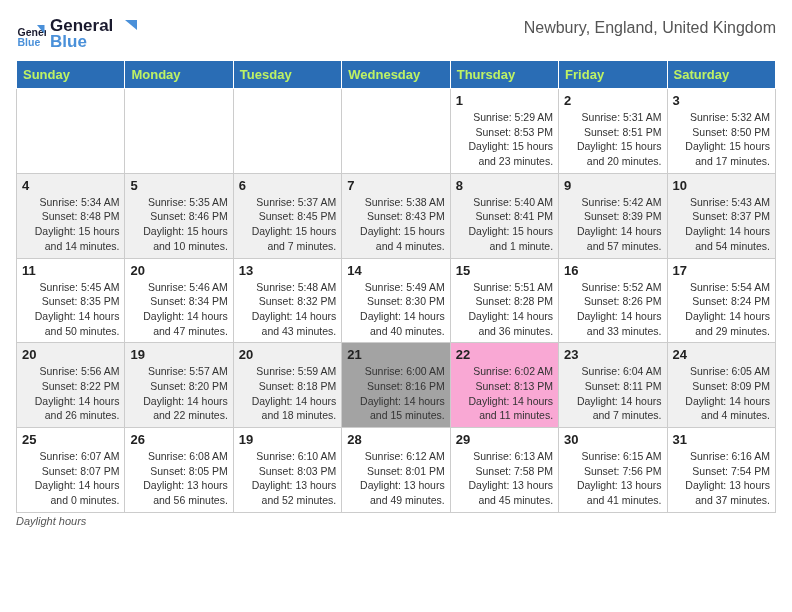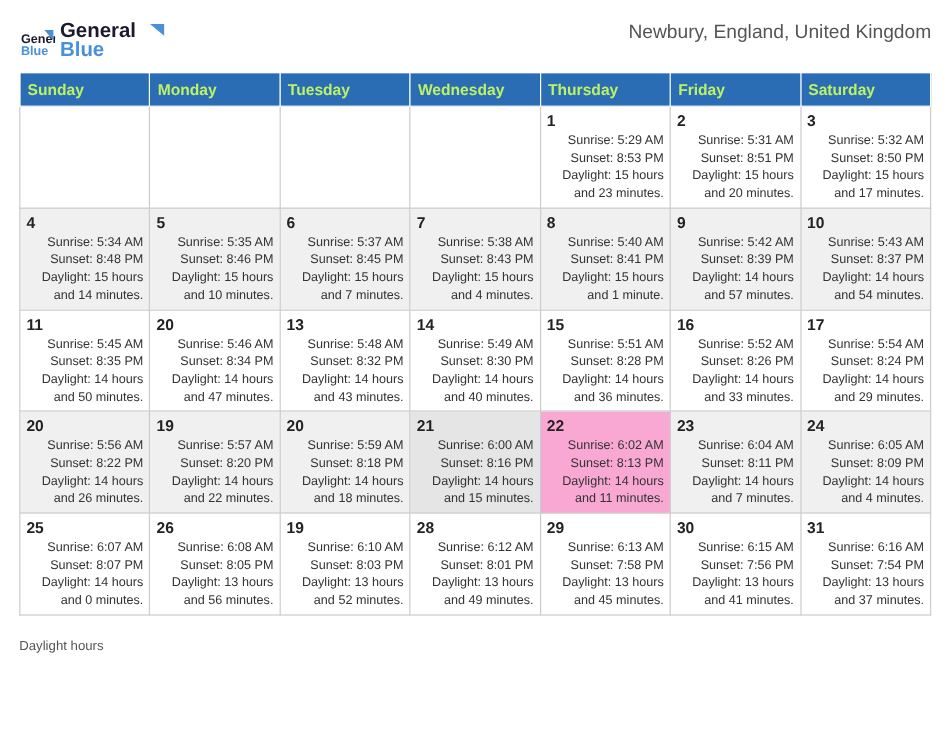--- a/index.html
+++ b/index.html
@@ -72,23 +72,24 @@
     .day-info {
       color: #333;
       font-size: 10.5px;
       line-height: 1.4;
       text-align: right;
     }
     .empty-cell {
       background: #fff !important;
     }
     .footer-note {
-      margin-top: 20px;
+      margin-top: 2px;
       font-size: 11px;
       color: #555;
+      font-style: italic;
     }
   </style>
 </head>
 <body>
 
 <div class="header-area">
   <div class="logo">
     <svg class="logo-icon" viewBox="0 0 40 40" xmlns="http://www.w3.org/2000/svg">
       <text x="2" y="22" font-size="14" font-weight="bold" fill="#1a1a2e">General</text>
       <text x="2" y="36" font-size="14" font-weight="bold" fill="#4a90d9">Blue</text>
@@ -206,21 +207,21 @@
           <div class="day-info">Sunrise: 5:56 AM<br>Sunset: 8:22 PM<br>Daylight: 14 hours and 26 minutes.</div>
         </td>
         <td style="background: rgb(240, 240, 240); margin-left: 20px;">
           <div class="day-number">19</div>
           <div class="day-info">Sunrise: 5:57 AM<br>Sunset: 8:20 PM<br>Daylight: 14 hours and 22 minutes.</div>
         </td>
         <td style="background: rgb(240, 240, 240); margin-top: 34px;">
           <div class="day-number">20</div>
           <div class="day-info">Sunrise: 5:59 AM<br>Sunset: 8:18 PM<br>Daylight: 14 hours and 18 minutes.</div>
         </td>
-        <td style="background: #e5e5e5;">
+        <td style="background: #a3a3a3;">
           <div class="day-number">21</div>
           <div class="day-info">Sunrise: 6:00 AM<br>Sunset: 8:16 PM<br>Daylight: 14 hours and 15 minutes.</div>
         </td>
         <td style="background: #f9a8d4;">
           <div class="day-number">22</div>
           <div class="day-info">Sunrise: 6:02 AM<br>Sunset: 8:13 PM<br>Daylight: 14 hours and 11 minutes.</div>
         </td>
         <td style="background: rgb(240, 240, 240);">
           <div class="day-number">23</div>
           <div class="day-info">Sunrise: 6:04 AM<br>Sunset: 8:11 PM<br>Daylight: 14 hours and 7 minutes.</div>

